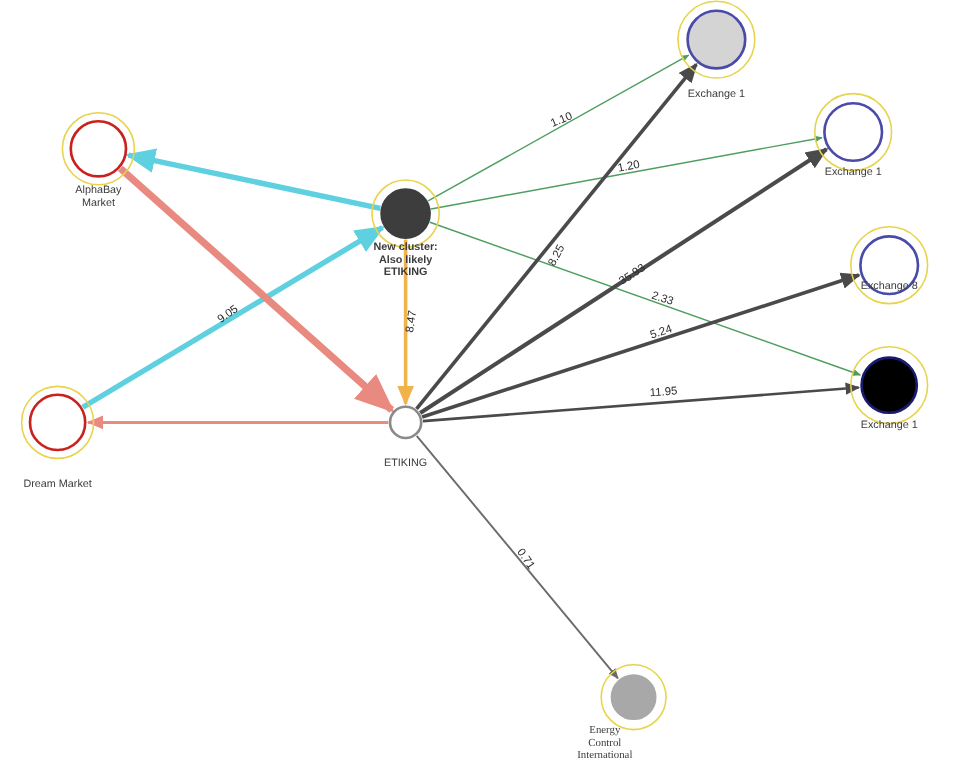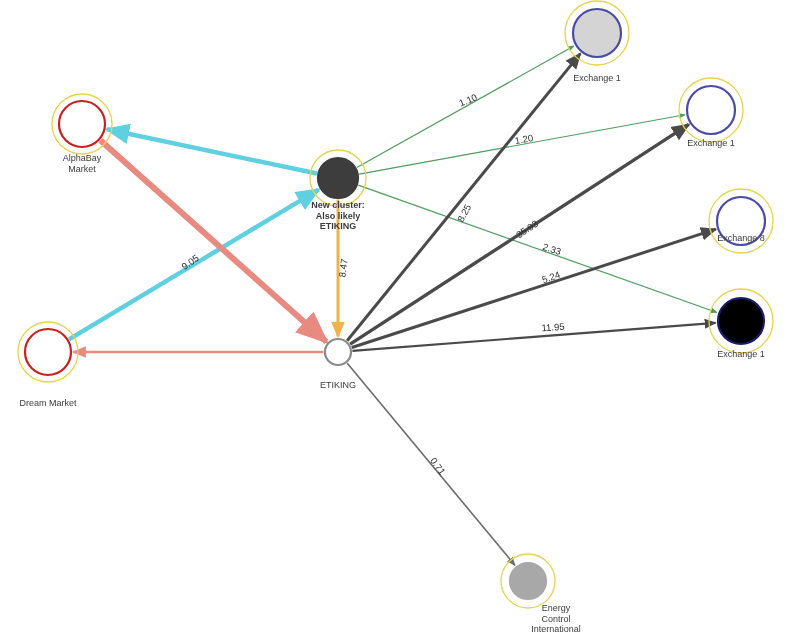--- a/index.html
+++ b/index.html
@@ -120,17 +120,17 @@
 Market</div>
       <div class="node-label" style="left: 48px; top: 398px;">Dream Market</div>
       <div class="node-label" style="left: 338px; top: 200px; font-weight: bold;">New cluster:
 Also likely
 ETIKING</div>
       <div class="node-label" style="left: 338px; top: 380px;">ETIKING</div>
       <div class="node-label" style="left: 597px; top: 73px;">Exchange 1</div>
       <div class="node-label" style="left: 711px; top: 138px;">Exchange 1</div>
       <div class="node-label" style="left: 741px; top: 233px;">Exchange 8</div>
       <div class="node-label" style="left: 741px; top: 349px;">Exchange 1</div>
-      <div class="node-label" style="left: 556px; top: 603px;">Energy
+      <div class="node-label" style="left: 504px; top: 603px; font-family: Liberation Serif, serif;">Energy
 Control
 International</div>
     </div>
 </div>
 
 </body></html>

